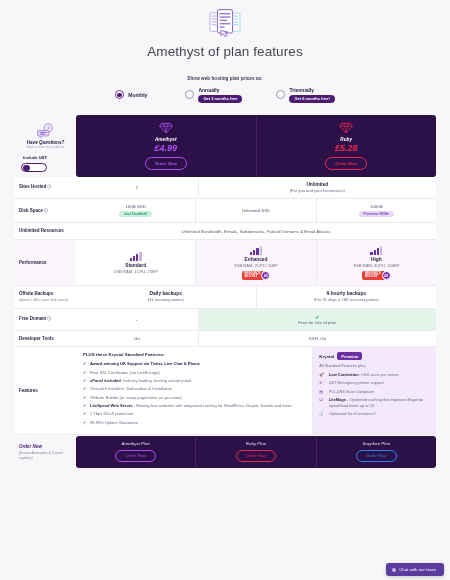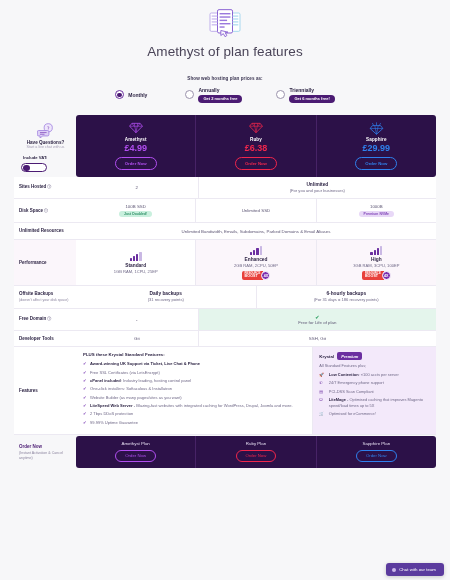--- a/index.html
+++ b/index.html
@@ -62,21 +62,21 @@
     min-width:0;
   }
   .cell:last-child { border-right:none; }
   .cell.span2 { flex:2 1 0; }
   .cell.span3 { flex:3 1 0; }
   .rw { border-bottom:0.5px solid #ece9f2; background:#fff; }
   .rw.tint { background:#fbf6fb; }
   .rw.mint .cell { background:#e4f5ec; }
 
   
-  .plans-band { display:flex; }
+  .plans-band { display:flex;font-style:italic; }
   .plans-band .c-lab { background:transparent; }
   .pcards { flex:1; display:flex; background:#2c1148; border-radius:3px; overflow:hidden; }
   .pcard {
     flex:1 1 0; text-align:center; padding:7px 3px 7px;
     border-right:0.5px solid #472366;
   }
   .pcard:last-child { border-right:none; }
   .pcard .gem { height:13px; display:flex; align-items:center; justify-content:center; }
   .pcard .gem svg { display:block; }
   .pname { font-size:4.6px; font-weight:700; color:#fff; margin-top:2px; letter-spacing:.1px; }
@@ -279,38 +279,22 @@
         <div class="pbtn amethyst">Order Now</div>
       </div>
       <div class="pcard">
         <div class="gem">
           <svg width="14" height="12" viewBox="0 0 24 20">
             <path d="M5 2 h14 l4 5 l-11 11 l-11 -11 z" fill="none" stroke="#f0264c" stroke-width="1.4" stroke-linejoin="round"></path>
             <path d="M1 7 h22 M9 2 l3 16 M15 2 l-3 16 M5 2 l4 5 M19 2 l-4 5" fill="none" stroke="#f0264c" stroke-width="1"></path>
           </svg>
         </div>
         <div class="pname">Ruby</div>
-        <div class="pprice ruby">£6.38</div>
+        <div class="pprice ruby">£5.28</div>
         <div class="pbtn ruby">Order Now</div>
-      </div>
-      <div class="pcard">
-        <div class="gem">
-          <svg width="15" height="13" viewBox="0 0 26 22">
-            <path d="M6 6 h14 l4 5 l-11 10 l-11 -10 z" fill="none" stroke="#2f80ed" stroke-width="1.4" stroke-linejoin="round"></path>
-            <path d="M2 11 h22 M10 6 l3 15 M16 6 l-3 15" fill="none" stroke="#2f80ed" stroke-width="1"></path>
-            <g stroke="#2f80ed" stroke-width="1.1" stroke-linecap="round">
-              <line x1="13" y1="5" x2="13" y2="1"></line>
-                <line x1="8" y1="5.5" x2="6" y2="2"></line>
-                <line x1="18" y1="5.5" x2="20" y2="2"></line>
-            </g>
-          </svg>
-        </div>
-        <div class="pname">Sapphire</div>
-        <div class="pprice sapphire">£29.99</div>
-        <div class="pbtn sapphire">Order Now</div>
       </div>
     </div>
   </div>
 
   <div class="row rw">
     <div class="c-lab">
       <div class="lab-t"><span>Sites Hosted</span><span class="info">ⓘ</span></div>
     </div>
     <div class="cell">2</div>
     <div class="cell span2">

